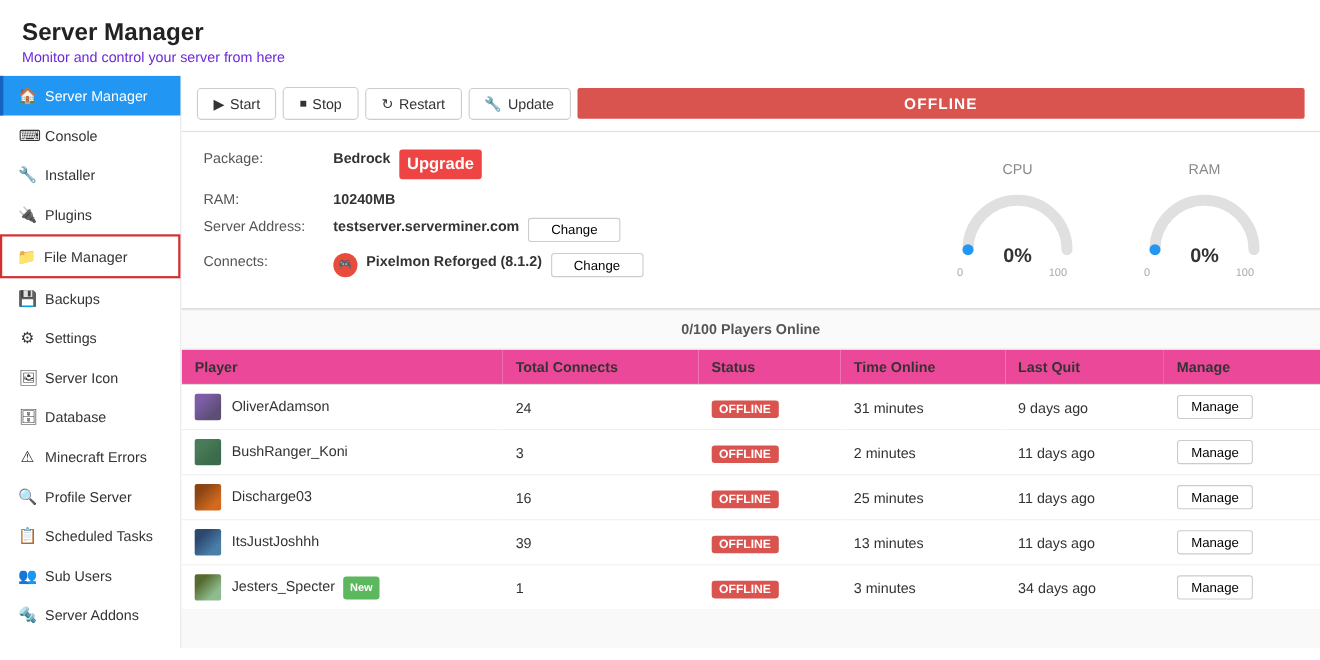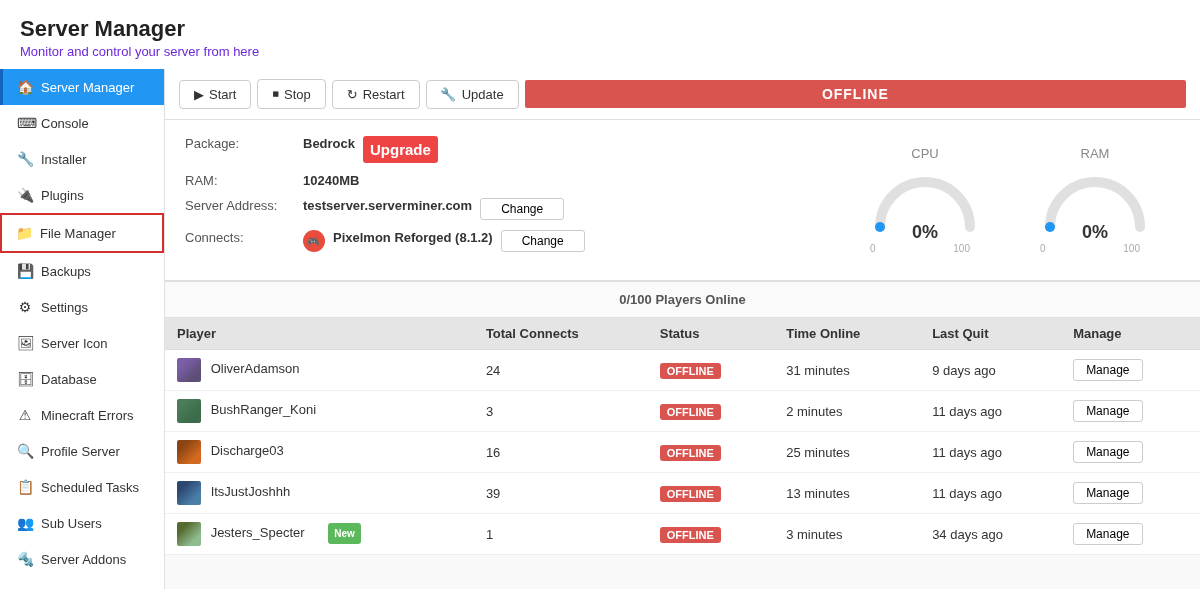--- a/index.html
+++ b/index.html
@@ -53,26 +53,26 @@
     .gauge-label { font-size: 13px; color: #888; margin-bottom: 6px; }
     .gauge-svg { display: block; margin: 0 auto; }
     .gauge-pct { font-size: 18px; font-weight: 700; margin-top: -10px; }
     .gauge-range { display: flex; justify-content: space-between; font-size: 10px; color: #aaa; width: 100px; }
 
     
     .players-section { background: #fff; margin: 0; }
     .players-header { text-align: center; padding: 10px; font-size: 13px; font-weight: 700; color: #555; border-bottom: 1px solid #e0e0e0; border-top: 1px solid #e0e0e0; background: #fafafa; }
     .table-wrap { overflow-y: auto; max-height: 260px; position: relative; }
     table { width: 100%; border-collapse: collapse; }
-    thead th { padding: 8px 12px; text-align: left; font-weight: 600; font-size: 13px; color: #333; border-bottom: 1px solid #ddd; background: #e5e5e5; }
+    thead th { padding: 8px 12px; text-align: left; font-weight: 600; font-size: 13px; color: #333; border-bottom: 1px solid #ddd; background: #ec4899; }
     tbody tr { border-bottom: 1px solid #f0f0f0; }
     tbody td { padding: 8px 12px; font-size: 13px; vertical-align: middle; }
     .player-avatar { width: 24px; height: 24px; border-radius: 2px; background: #8B6914; display: inline-block; vertical-align: middle; margin-right: 6px; }
     .status-offline { background: #d9534f; color: #fff; padding: 2px 7px; border-radius: 3px; font-size: 11px; font-weight: 700; }
-    .badge-new { background: #5cb85c; color: #fff; padding: 5px 6px; border-radius: 3px; font-size: 10px; font-weight: 600; margin-left: 20px; }
+    .badge-new { background: #5cb85c; color: #fff; padding: 5px 6px; border-radius: 3px; font-size: 10px; font-weight: 600; margin-left: 4px; }
     .btn-manage { padding: 3px 12px; border: 1px solid #ccc; background: #fff; border-radius: 3px; cursor: pointer; font-size: 12px; }
 
     
     .av1 { background: linear-gradient(135deg, #7B5EA7 25%, #5D4E75 75%); }
     .av2 { background: linear-gradient(135deg, #4A7C59 25%, #3B6B4A 75%); }
     .av3 { background: linear-gradient(135deg, #8B4513 25%, #D2691E 75%); }
     .av4 { background: linear-gradient(135deg, #2C4770 25%, #4A7FA8 75%); }
     .av5 { background: linear-gradient(135deg, #556B2F 25%, #8FBC8F 75%); }
   </style>
 </head>

